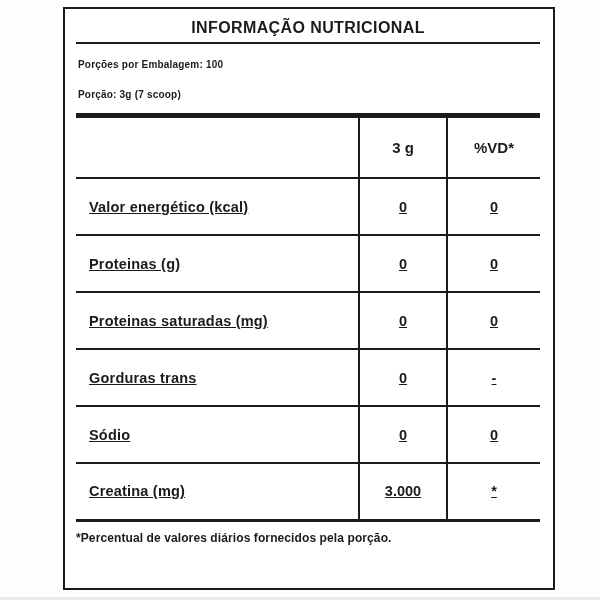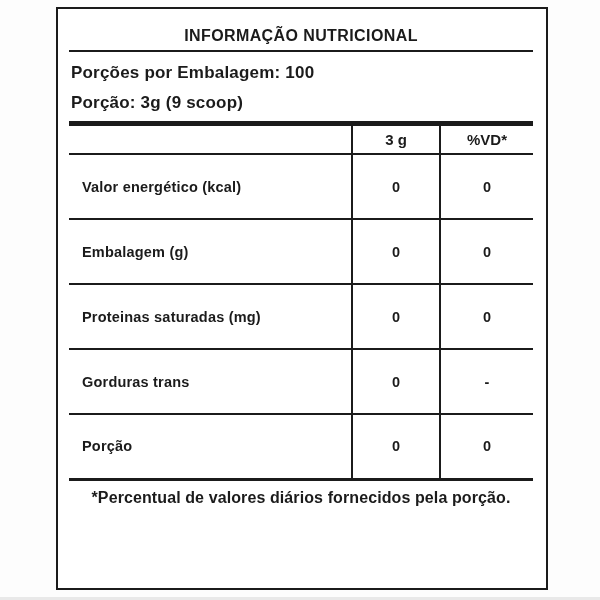--- a/index.html
+++ b/index.html
@@ -7,81 +7,80 @@
   body {
     background: #fdfdfd;
     font-family: "Liberation Sans", sans-serif;
     font-weight: bold;
     color: #1b1b1b;
     position: relative;
     overflow: hidden;
   }
   .sheet {
     position: absolute;
-    left: 56px; top: 7px;
+    left: 63px; top: 7px;
     width: 492px; height: 583px;
     background: #ffffff;
     border: 2px solid #1b1b1b;
-    padding: 12px 13px 0 11px;
+    padding: 4px 13px 0 11px;
   }
   .title-row {
     height: 31px;
     display: flex; align-items: center; justify-content: center;
     border-bottom: 2px solid #1b1b1b;
     font-size: 16px;
     letter-spacing: 0.4px;
   }
   .servings { padding: 6px 0 0 2px; }
-  .servings .line { font-size: 17px; line-height: 30px; letter-spacing: 0.2px; }
+  .servings .line { font-size: 10px; line-height: 30px; letter-spacing: 0.2px; }
   .thick-bar { height: 5px; background: #1b1b1b; margin-top: 3px; }
   table.nutrition {
     width: 100%;
     border-collapse: collapse;
     table-layout: fixed;
   }
   table.nutrition col.c-label  { width: 283px; }
   table.nutrition col.c-amount { width: 88px; }
   table.nutrition col.c-dv     { width: 93px; }
   table.nutrition th, table.nutrition td {
     font-weight: bold;
     vertical-align: middle;
   }
   table.nutrition .v-sep { border-left: 2px solid #1b1b1b; }
-  tr.head-row { height: 28px; }
+  tr.head-row { height: 60px; }
   tr.head-row th { font-size: 15px; text-align: center; border-bottom: 2px solid #1b1b1b; }
-  tr.data-row { height: 65px; }
+  tr.data-row { height: 57px; text-decoration: underline; }
   tr.data-row td { border-bottom: 2px solid #1b1b1b; font-size: 14.5px; }
   tr.data-row td.label-cell { text-align: left; padding-left: 13px; letter-spacing: 0.2px; }
   tr.data-row td.value-cell { text-align: center; }
   tr.data-row:last-child td { border-bottom: 3px solid #1b1b1b; }
   .footnote {
-    font-size: 16px;
+    font-size: 12px;
     line-height: 31px;
     padding-top: 1px;
     letter-spacing: 0.1px;
     white-space: nowrap;
-    text-align: center;
   }
   .bottom-strip {
     position: absolute;
     left: 0; bottom: 0;
     width: 600px; height: 3px;
     background: #e9e9e9;
   }
 </style>
 </head>
 <body>
 
 <div class="sheet">
 
   <div class="title-row">INFORMAÇÃO NUTRICIONAL</div>
 
   <div class="servings">
     <div class="line">Porções por Embalagem: 100</div>
-    <div class="line">Porção: 3g (9 scoop)</div>
+    <div class="line">Porção: 3g (7 scoop)</div>
   </div>
 
   <div class="thick-bar"></div>
 
   <table class="nutrition">
     <colgroup>
         <col class="c-label">
         <col class="c-amount">
         <col class="c-dv">
       </colgroup>
@@ -90,38 +89,43 @@
       <th></th>
       <th class="v-sep">3 g</th>
       <th class="v-sep">%VD*</th>
     </tr>
     <tr class="data-row">
       <td class="label-cell">Valor energético (kcal)</td>
       <td class="value-cell v-sep">0</td>
       <td class="value-cell v-sep">0</td>
     </tr>
     <tr class="data-row">
-      <td class="label-cell">Embalagem (g)</td>
+      <td class="label-cell">Proteinas (g)</td>
       <td class="value-cell v-sep">0</td>
       <td class="value-cell v-sep">0</td>
     </tr>
     <tr class="data-row">
       <td class="label-cell">Proteinas saturadas (mg)</td>
       <td class="value-cell v-sep">0</td>
       <td class="value-cell v-sep">0</td>
     </tr>
     <tr class="data-row">
       <td class="label-cell">Gorduras trans</td>
       <td class="value-cell v-sep">0</td>
       <td class="value-cell v-sep">-</td>
     </tr>
     <tr class="data-row">
-      <td class="label-cell">Porção</td>
+      <td class="label-cell">Sódio</td>
       <td class="value-cell v-sep">0</td>
       <td class="value-cell v-sep">0</td>
+    </tr>
+    <tr class="data-row">
+      <td class="label-cell">Creatina (mg)</td>
+      <td class="value-cell v-sep">3.000</td>
+      <td class="value-cell v-sep">*</td>
     </tr>
   </tbody>
     </table>
 
   <div class="footnote">*Percentual de valores diários fornecidos pela porção.</div>
 
 </div>
 
 <div class="bottom-strip"></div>
 

